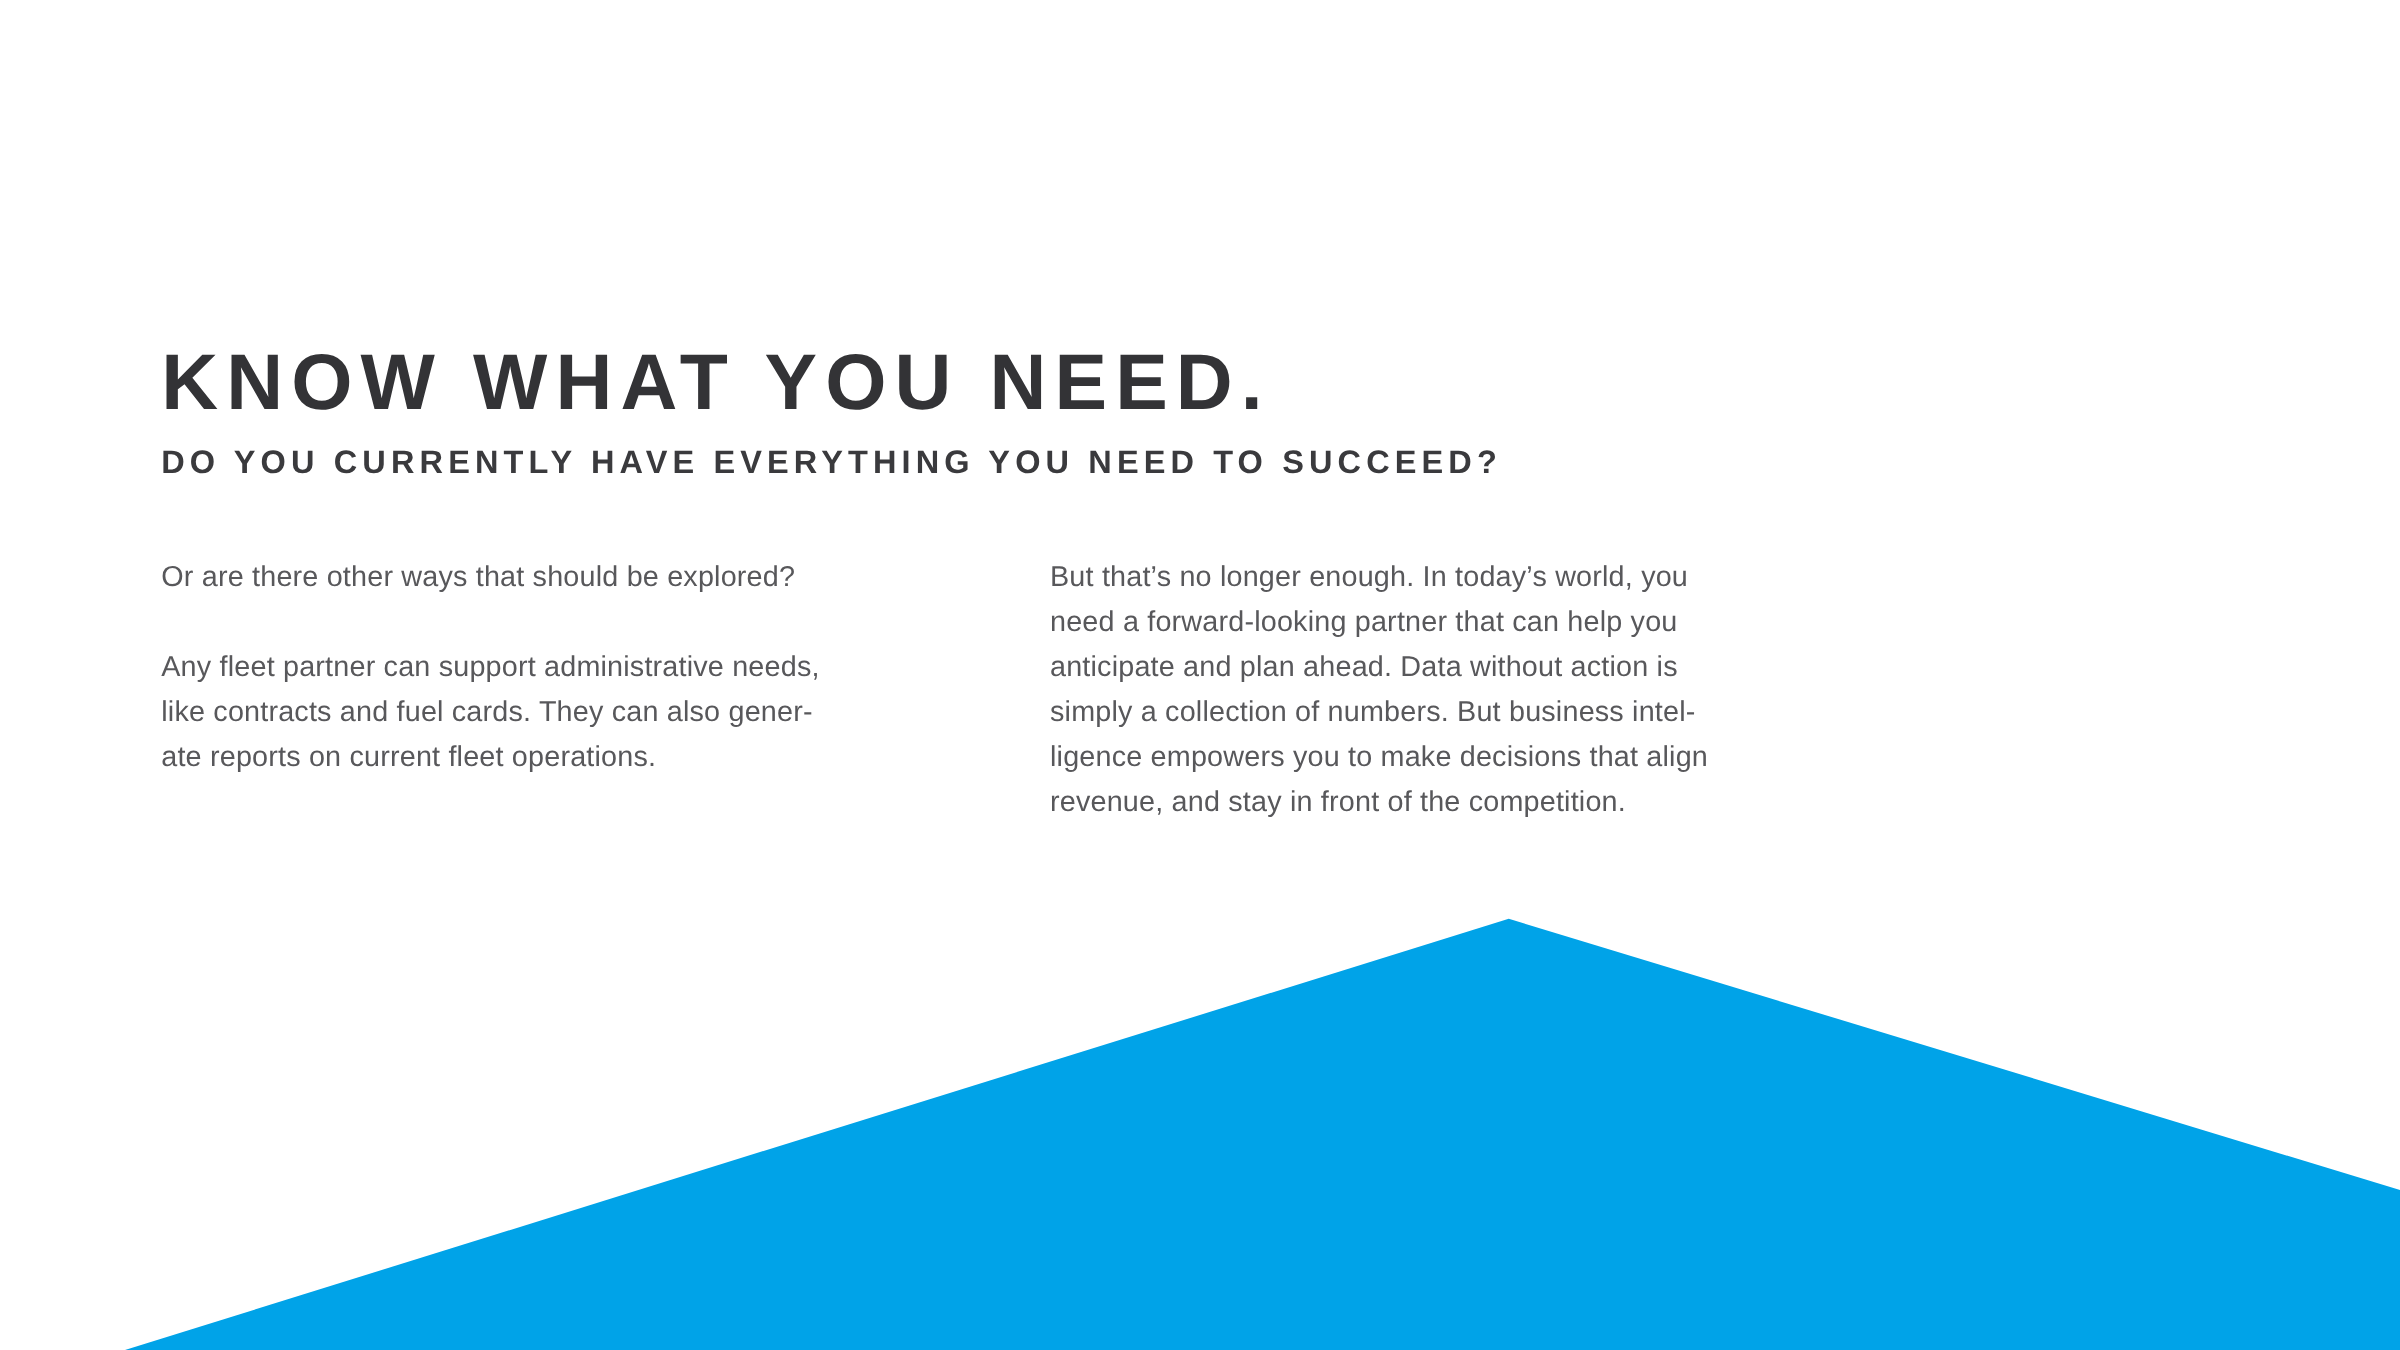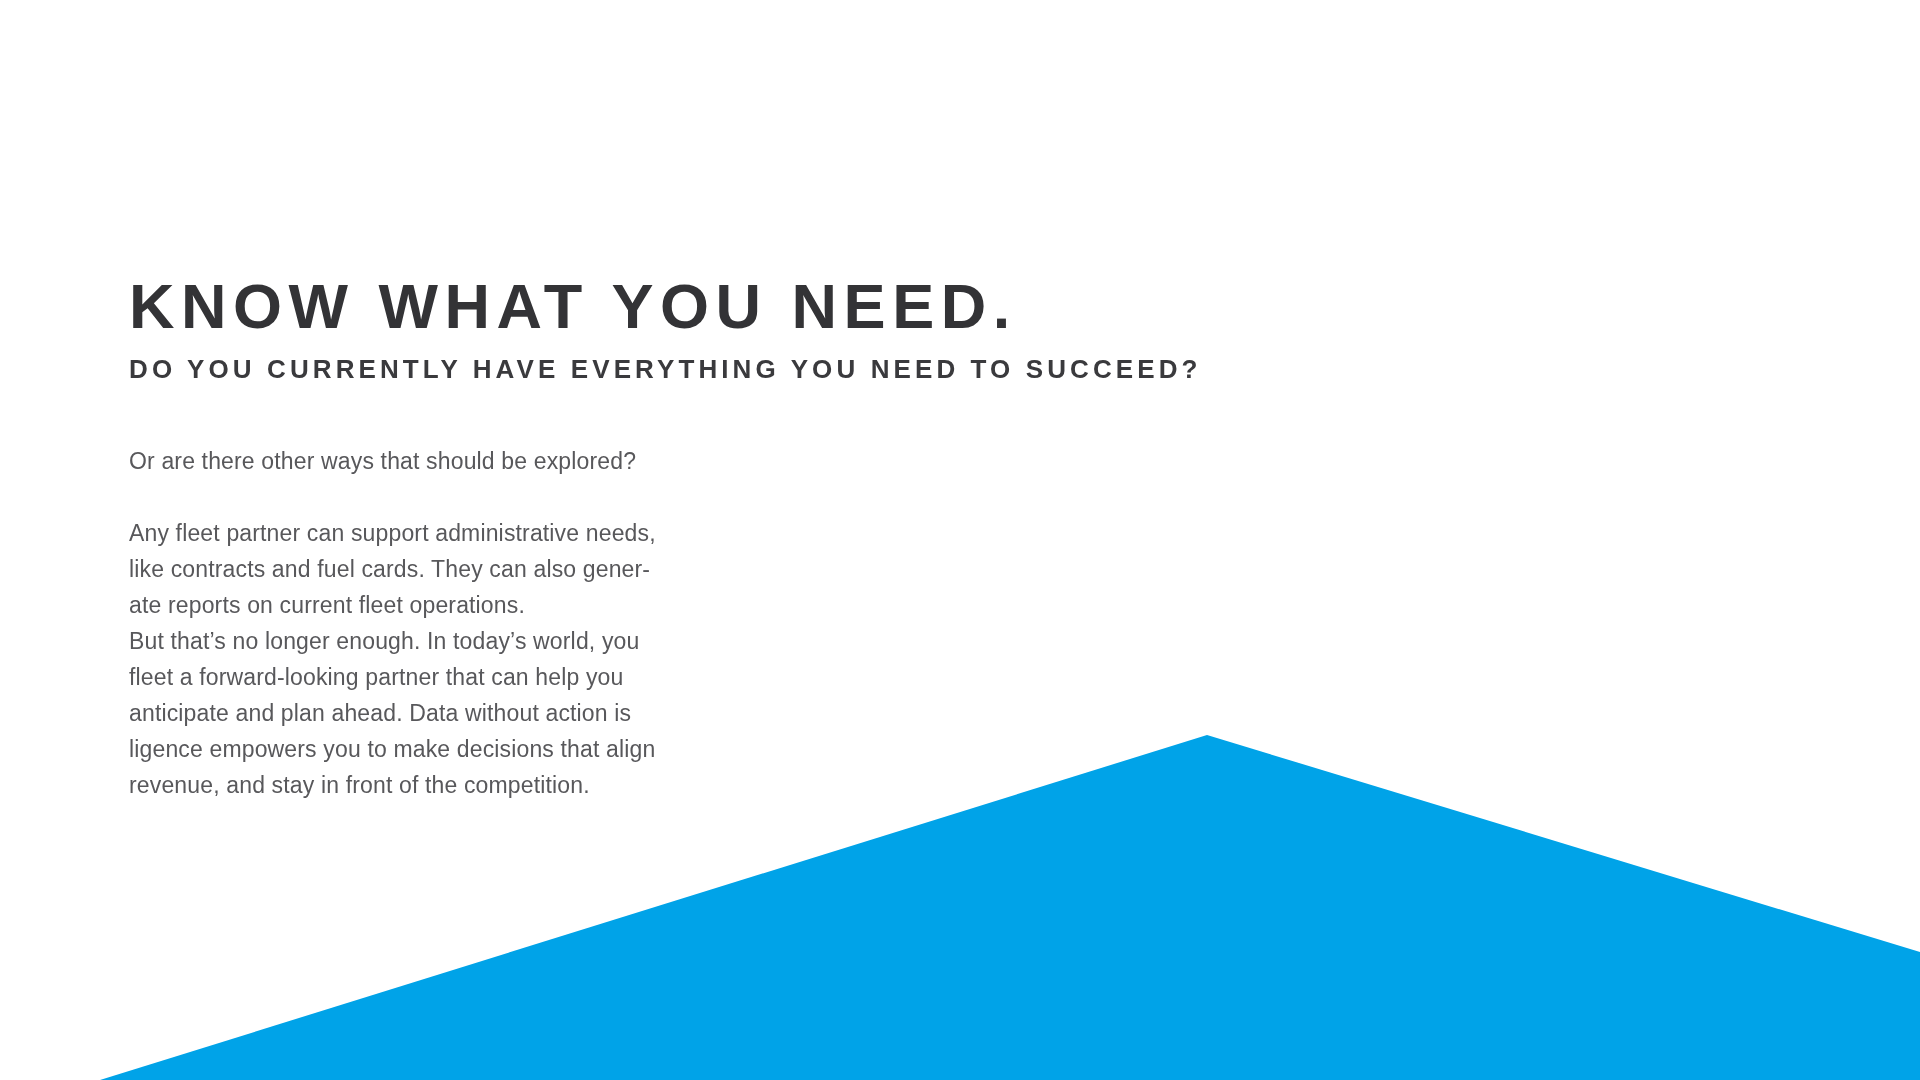--- a/index.html
+++ b/index.html
@@ -61,21 +61,21 @@
     font-weight: 700;
     letter-spacing: 4.1px;
     line-height: 1.2;
     color: #3a3a3d;
     white-space: nowrap;
   }
 
   .columns {
     margin-top: 58px;
     display: flex;
-    flex-direction: column;
+    flex-direction: row;
     align-items: flex-start;
   }
 
   .col {
     font-family: "Liberation Sans", "DejaVu Sans", sans-serif;
     font-size: 23px;
     font-weight: 400;
     line-height: 36px;
     color: #58585b;
     letter-spacing: 0.15px;
@@ -113,22 +113,23 @@
         <p>
           <span class="line">Any fleet partner can support administrative needs,</span>
           <span class="line">like contracts and fuel cards. They can also gener-</span>
           <span class="line">ate reports on current fleet operations.</span>
         </p>
       </div>
 
       <div class="col col-right">
         <p>
           <span class="line">But that’s no longer enough. In today’s world, you</span>
-          <span class="line">fleet a forward-looking partner that can help you</span>
+          <span class="line">need a forward-looking partner that can help you</span>
           <span class="line">anticipate and plan ahead. Data without action is</span>
+          <span class="line">simply a collection of numbers. But business intel-</span>
           <span class="line">ligence empowers you to make decisions that align</span>
           <span class="line">revenue, and stay in front of the competition.</span>
         </p>
       </div>
 
     </div>
   </div>
 </div>
 
 </body></html>

